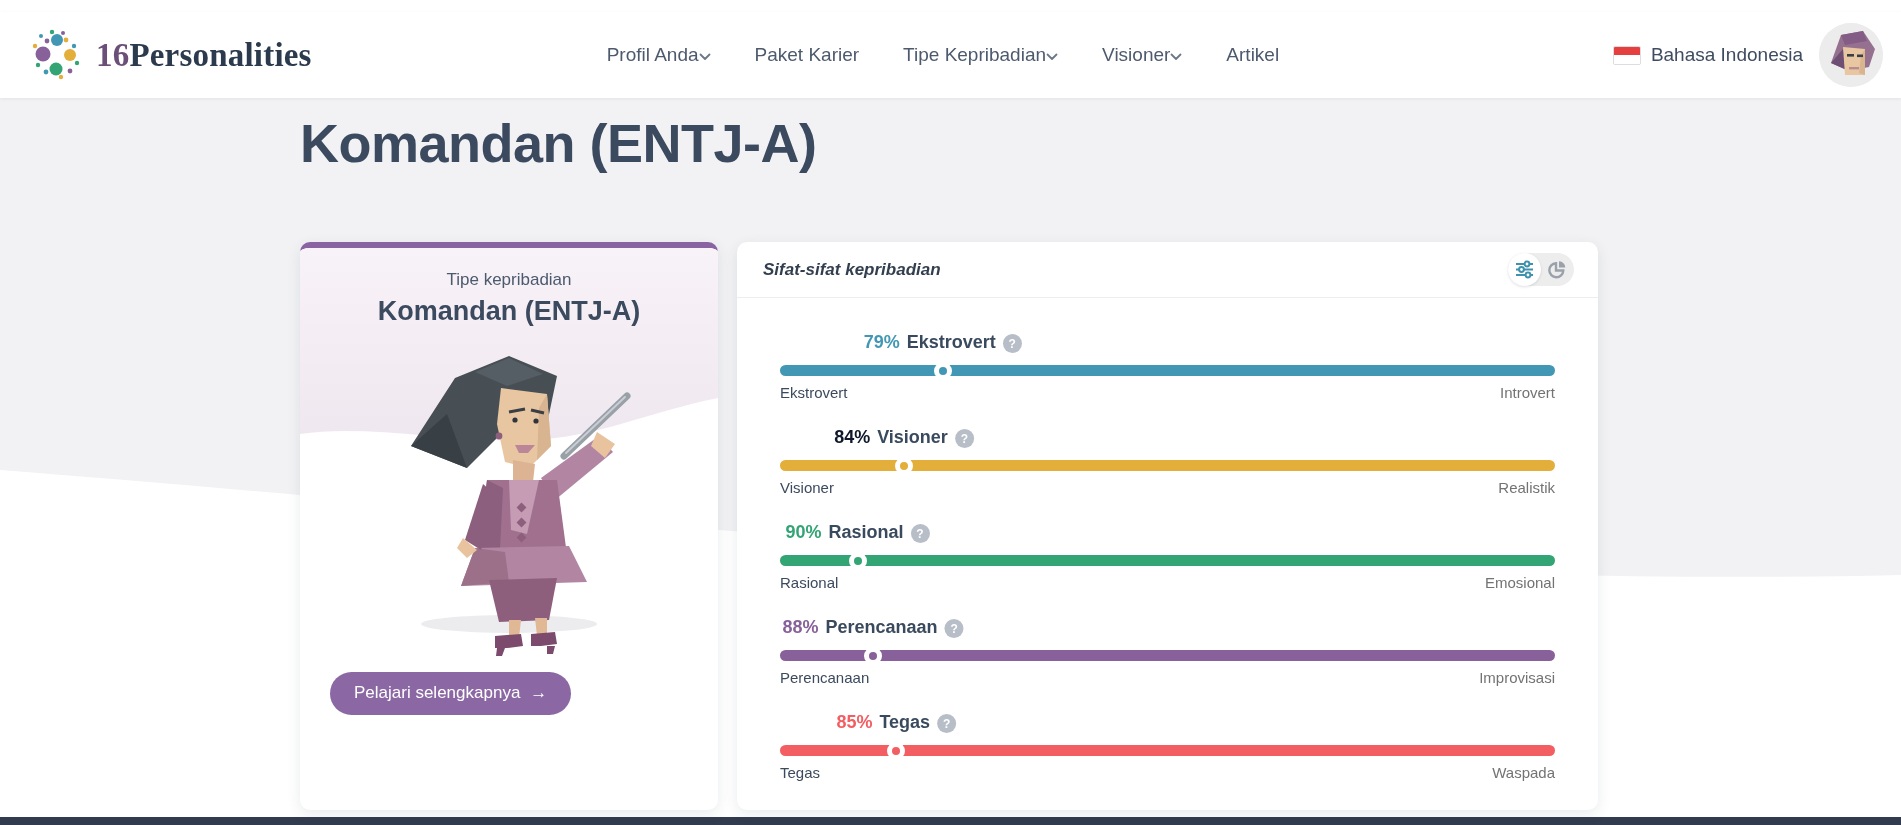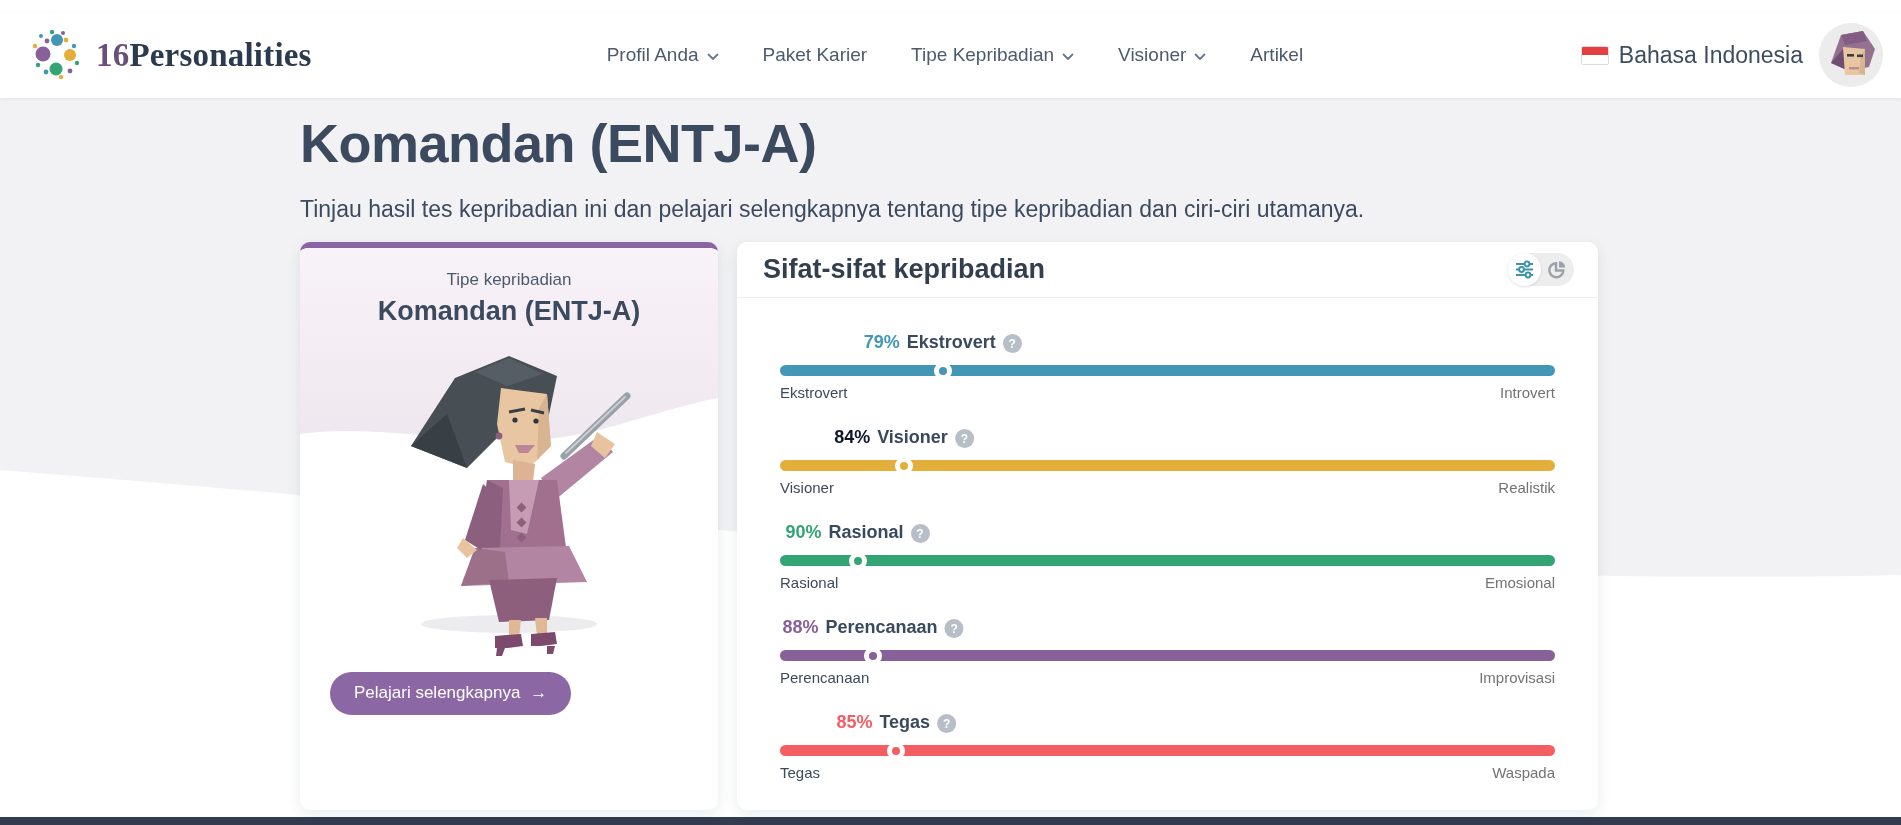--- a/index.html
+++ b/index.html
@@ -12,26 +12,26 @@
   .band-wave { position:absolute; left:0; top:446px; width:100%; height:160px; display:block; }
   .footer-strip { position:absolute; left:0; bottom:0; width:100%; height:8px; background:#333b4e; }
 
   
   .header { position:absolute; top:12px; left:0; width:100%; height:86px; background:#fff; box-shadow:0 1px 3px rgba(44,56,74,.08); z-index:5; display:flex; align-items:center; }
   .brand { display:flex; align-items:center; gap:12px; margin-left:30px; cursor:pointer; }
   .brand-text { font-family:"Liberation Serif", serif; font-size:33px; font-weight:700; letter-spacing:.2px; }
   .brand-num { color:#6b4f79; }
   .brand-name { color:#2b3a4d; }
   .nav { display:flex; align-items:center; gap:44px; margin-left:295px; }
-  .nav-item { display:flex; align-items:center; gap:8px; font-size:19px; color:#4d5a6e; cursor:pointer; white-space:nowrap; }
+  .nav-item { display:flex; align-items:center; gap:0; font-size:19px; color:#4d5a6e; cursor:pointer; white-space:nowrap; }
   .nav-item svg { margin-top:3px; }
   .header-right { margin-left:auto; margin-right:18px; display:flex; align-items:center; gap:16px; }
   .flag { width:28px; height:19px; border-radius:2px; overflow:hidden; border:1px solid #dcdce1; display:flex; flex-direction:column; }
   .flag .red { flex:1; background:#e63f3f; } .flag .white { flex:1; background:#fff; }
-  .lang-label { font-size:23px; color:#3f4c60; cursor:pointer; }
+  .lang-label { font-size:19px; color:#3f4c60; cursor:pointer; }
   .avatar { width:64px; height:64px; border-radius:50%; background:#ececec; overflow:hidden; cursor:pointer; flex:0 0 auto; }
 
   
   .page-title { position:absolute; left:300px; top:112px; font-size:54px; font-weight:700; color:#3c4a5f; letter-spacing:-.5px; z-index:2; }
   .page-subtitle { position:absolute; left:300px; top:196px; font-size:23px; color:#3c4a5f; z-index:2; }
 
   
   .cards { position:absolute; left:300px; top:242px; display:flex; gap:19px; z-index:3; }
   .card { background:#fff; border-radius:10px; box-shadow:0 4px 14px rgba(44,56,74,.10); }
 
@@ -39,21 +39,21 @@
   .lav-wave { position:absolute; top:0; left:0; width:418px; height:210px; }
   .type-card-inner { position:relative; z-index:2; height:100%; }
   .type-eyebrow { text-align:center; padding-top:22px; font-size:17px; color:#4c5a6e; }
   .type-title { text-align:center; margin-top:6px; font-size:27px; font-weight:700; color:#3c4a5f; }
   .character { position:absolute; left:50%; transform:translateX(-50%); top:80px; }
   .type-desc { position:absolute; left:30px; right:26px; top:316px; font-size:19px; line-height:30px; color:#4a5568; }
   .cta-btn { position:absolute; left:30px; top:424px; display:inline-flex; align-items:center; gap:10px; background:#8b68a4; color:#fff; border:none; border-radius:22px; padding:11px 24px 12px; font-size:17px; font-weight:400; font-family:inherit; cursor:pointer; }
 
   .traits-card { position:relative; width:861px; height:568px; }
   .traits-header { display:flex; align-items:center; justify-content:space-between; height:56px; padding:0 24px 0 26px; border-bottom:1px solid #ededf0; }
-  .traits-title { font-size:27px; font-weight:700; color:#333f4e; }
+  .traits-title { font-size:17px; font-weight:700; color:#333f4e;font-style:italic; }
   .view-toggle { display:flex; align-items:center; background:#ededed; border-radius:17px; height:33px; width:66px; }
   .toggle-seg { width:33px; height:33px; display:flex; align-items:center; justify-content:center; cursor:pointer; border-radius:50%; }
   .toggle-seg.active { background:#fff; box-shadow:0 1px 3px rgba(0,0,0,.12); }
 
   .traits-body { padding:34px 43px 0; }
   .trait { position:relative; height:72px; margin-bottom:23px; }
   .trait-head { position:absolute; top:0; transform:translateX(-50%); display:flex; align-items:flex-end; gap:7px; white-space:nowrap; }
   .trait-pct { font-size:18px; font-weight:700; }
   .trait-name { font-size:18px; font-weight:700; color:#3a4a5e; }
   .trait-q { width:19px; height:19px; border-radius:50%; background:#b8bec8; color:#fff; font-size:12px; font-weight:700; display:flex; align-items:center; justify-content:center; cursor:pointer; }
@@ -148,21 +148,20 @@
           <rect x="28" y="31" width="7" height="2.6" fill="#3a3f45"></rect>
           <rect x="38" y="31.5" width="6" height="2.6" fill="#3a3f45"></rect>
           <rect x="30" y="44" width="10" height="2.4" fill="#b98a90"></rect>
           <polygon points="22,12 44,8 48,18 26,22" fill="#835d85"></polygon>
         </svg>
       </div>
     </div>
   </div>
 
   <h1 class="page-title">Komandan (ENTJ-A)</h1>
-  <p class="page-subtitle">Tinjau hasil tes kepribadian ini dan pelajari selengkapnya tentang tipe kepribadian dan ciri-ciri utamanya.</p>
 
   <div class="cards">
 
     <div class="card type-card">
       <svg class="lav-wave" viewBox="0 0 418 210" preserveAspectRatio="none">
         <defs>
           <linearGradient id="lav" x1="0" y1="0" x2="0" y2="1">
             <stop offset="0" stop-color="#f8f3f8"></stop>
               <stop offset="1" stop-color="#efe7ef"></stop>
           </linearGradient>

